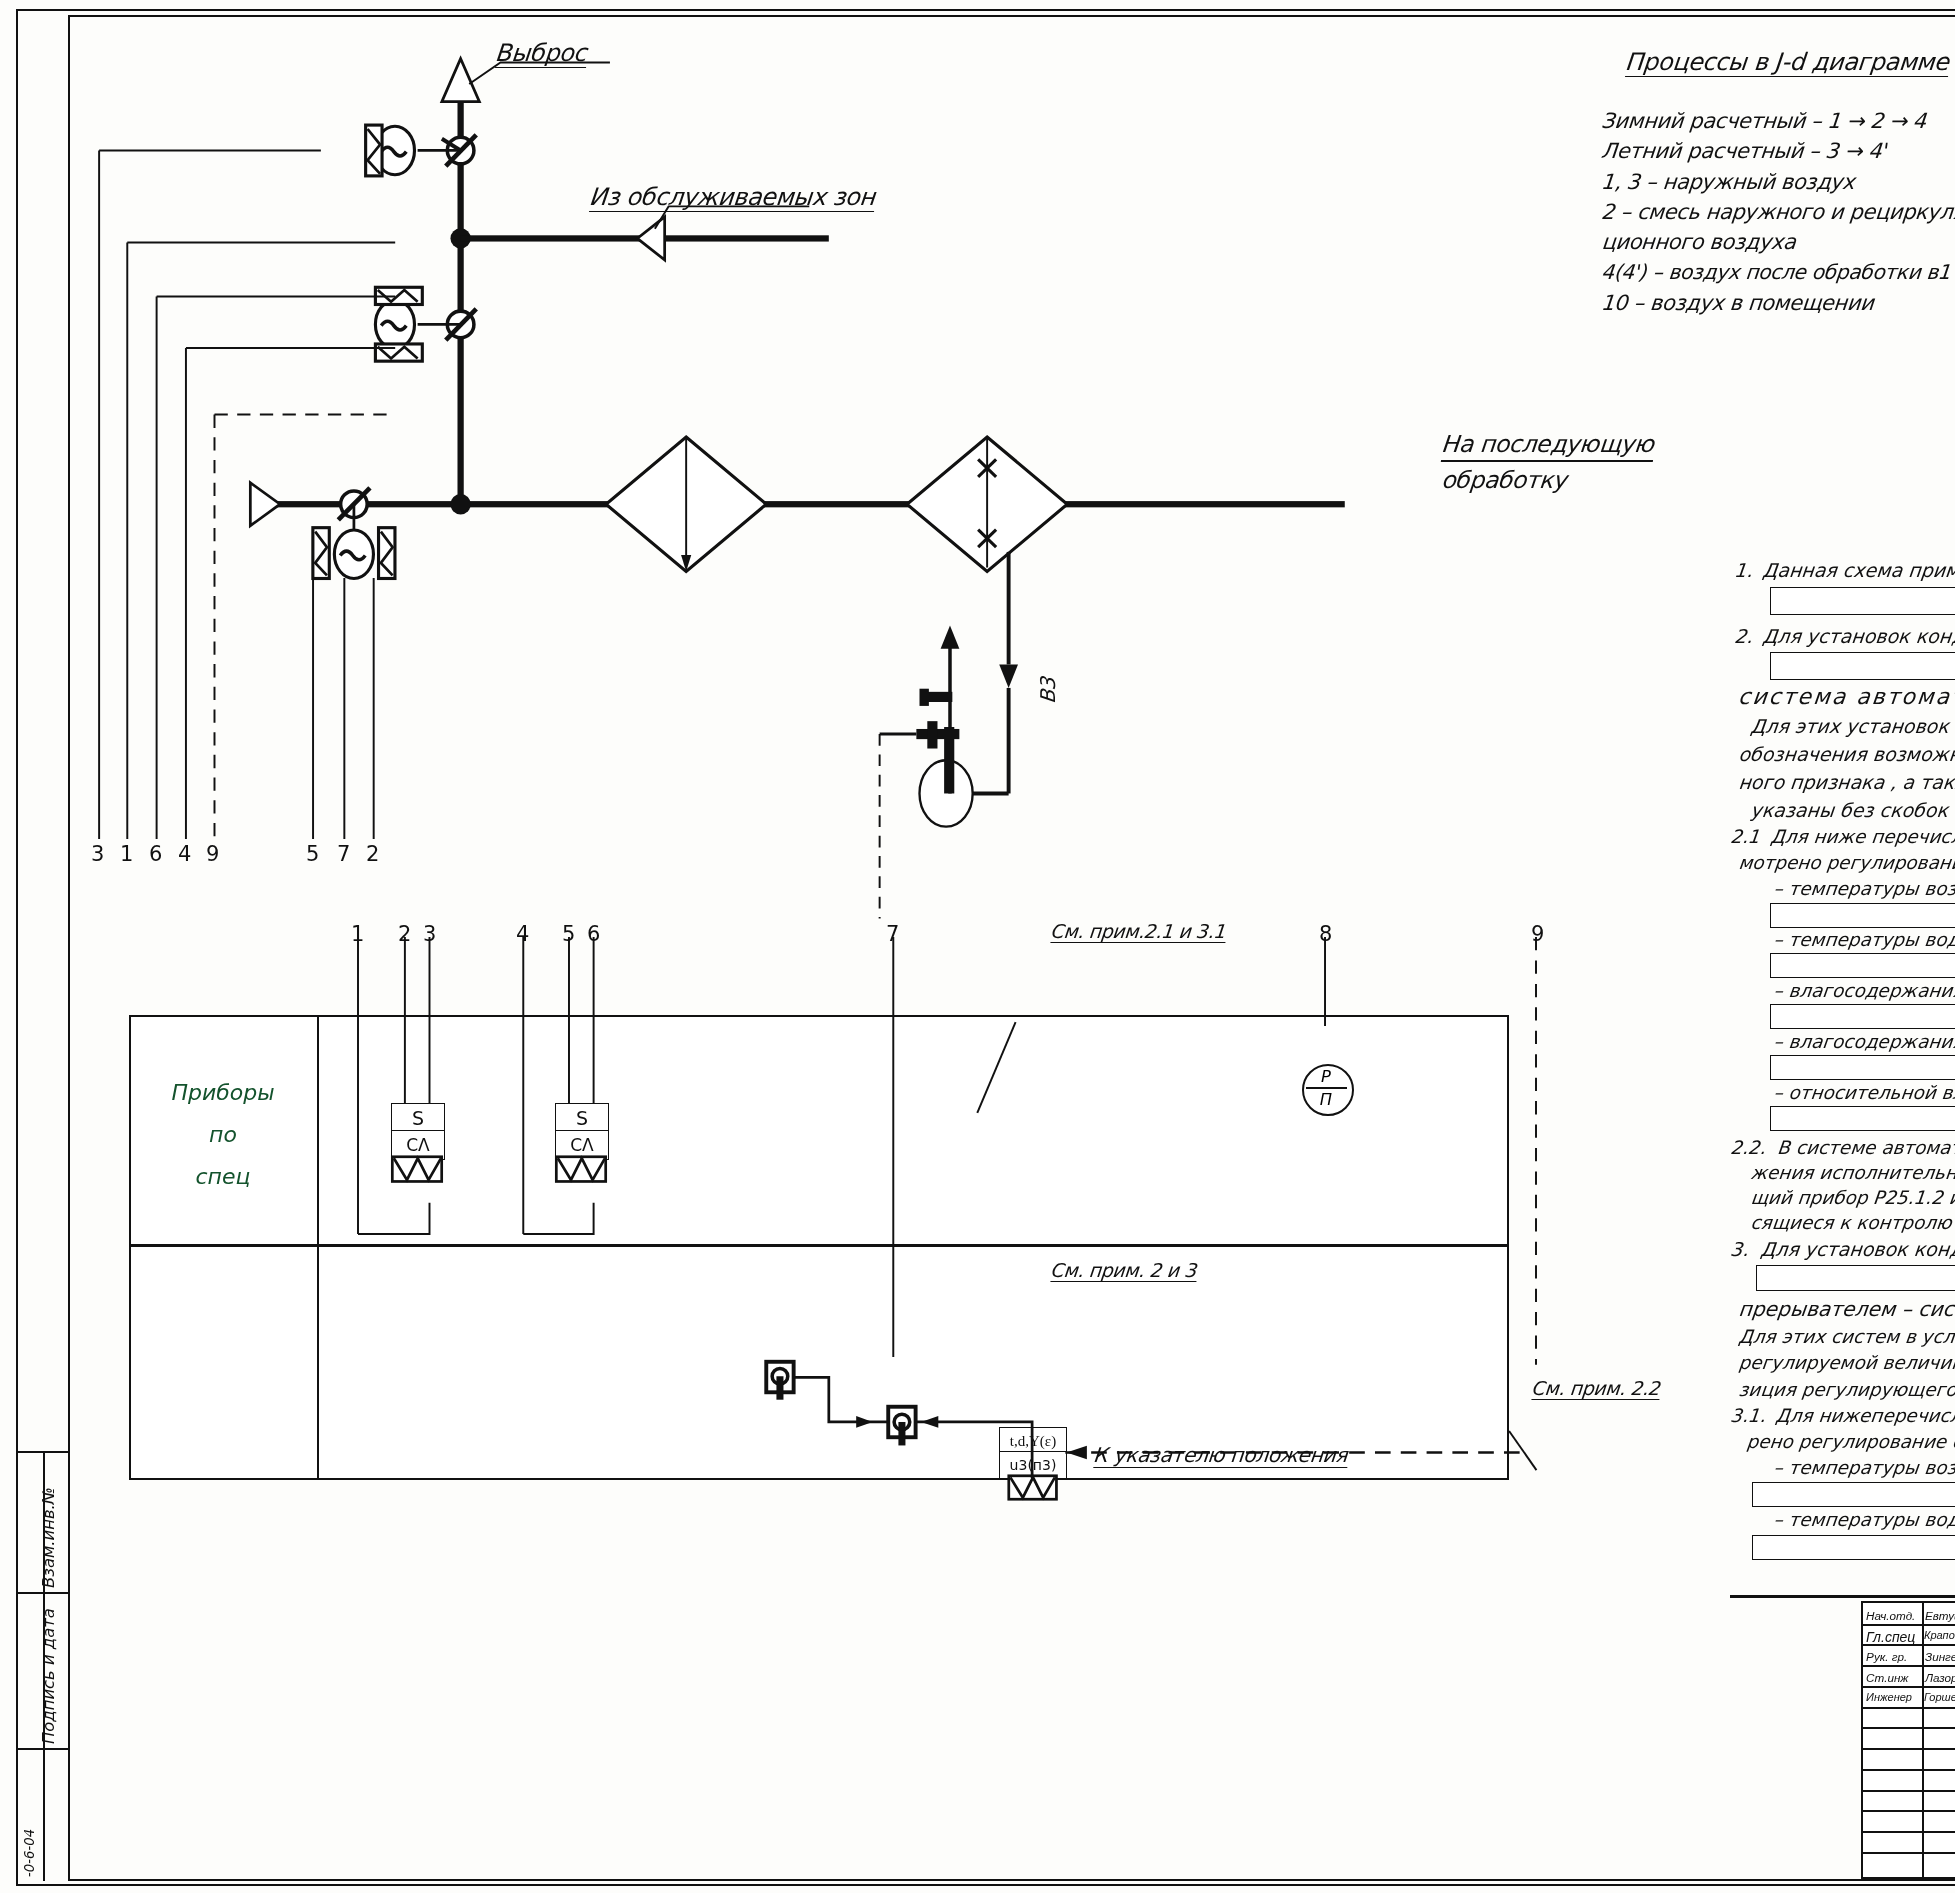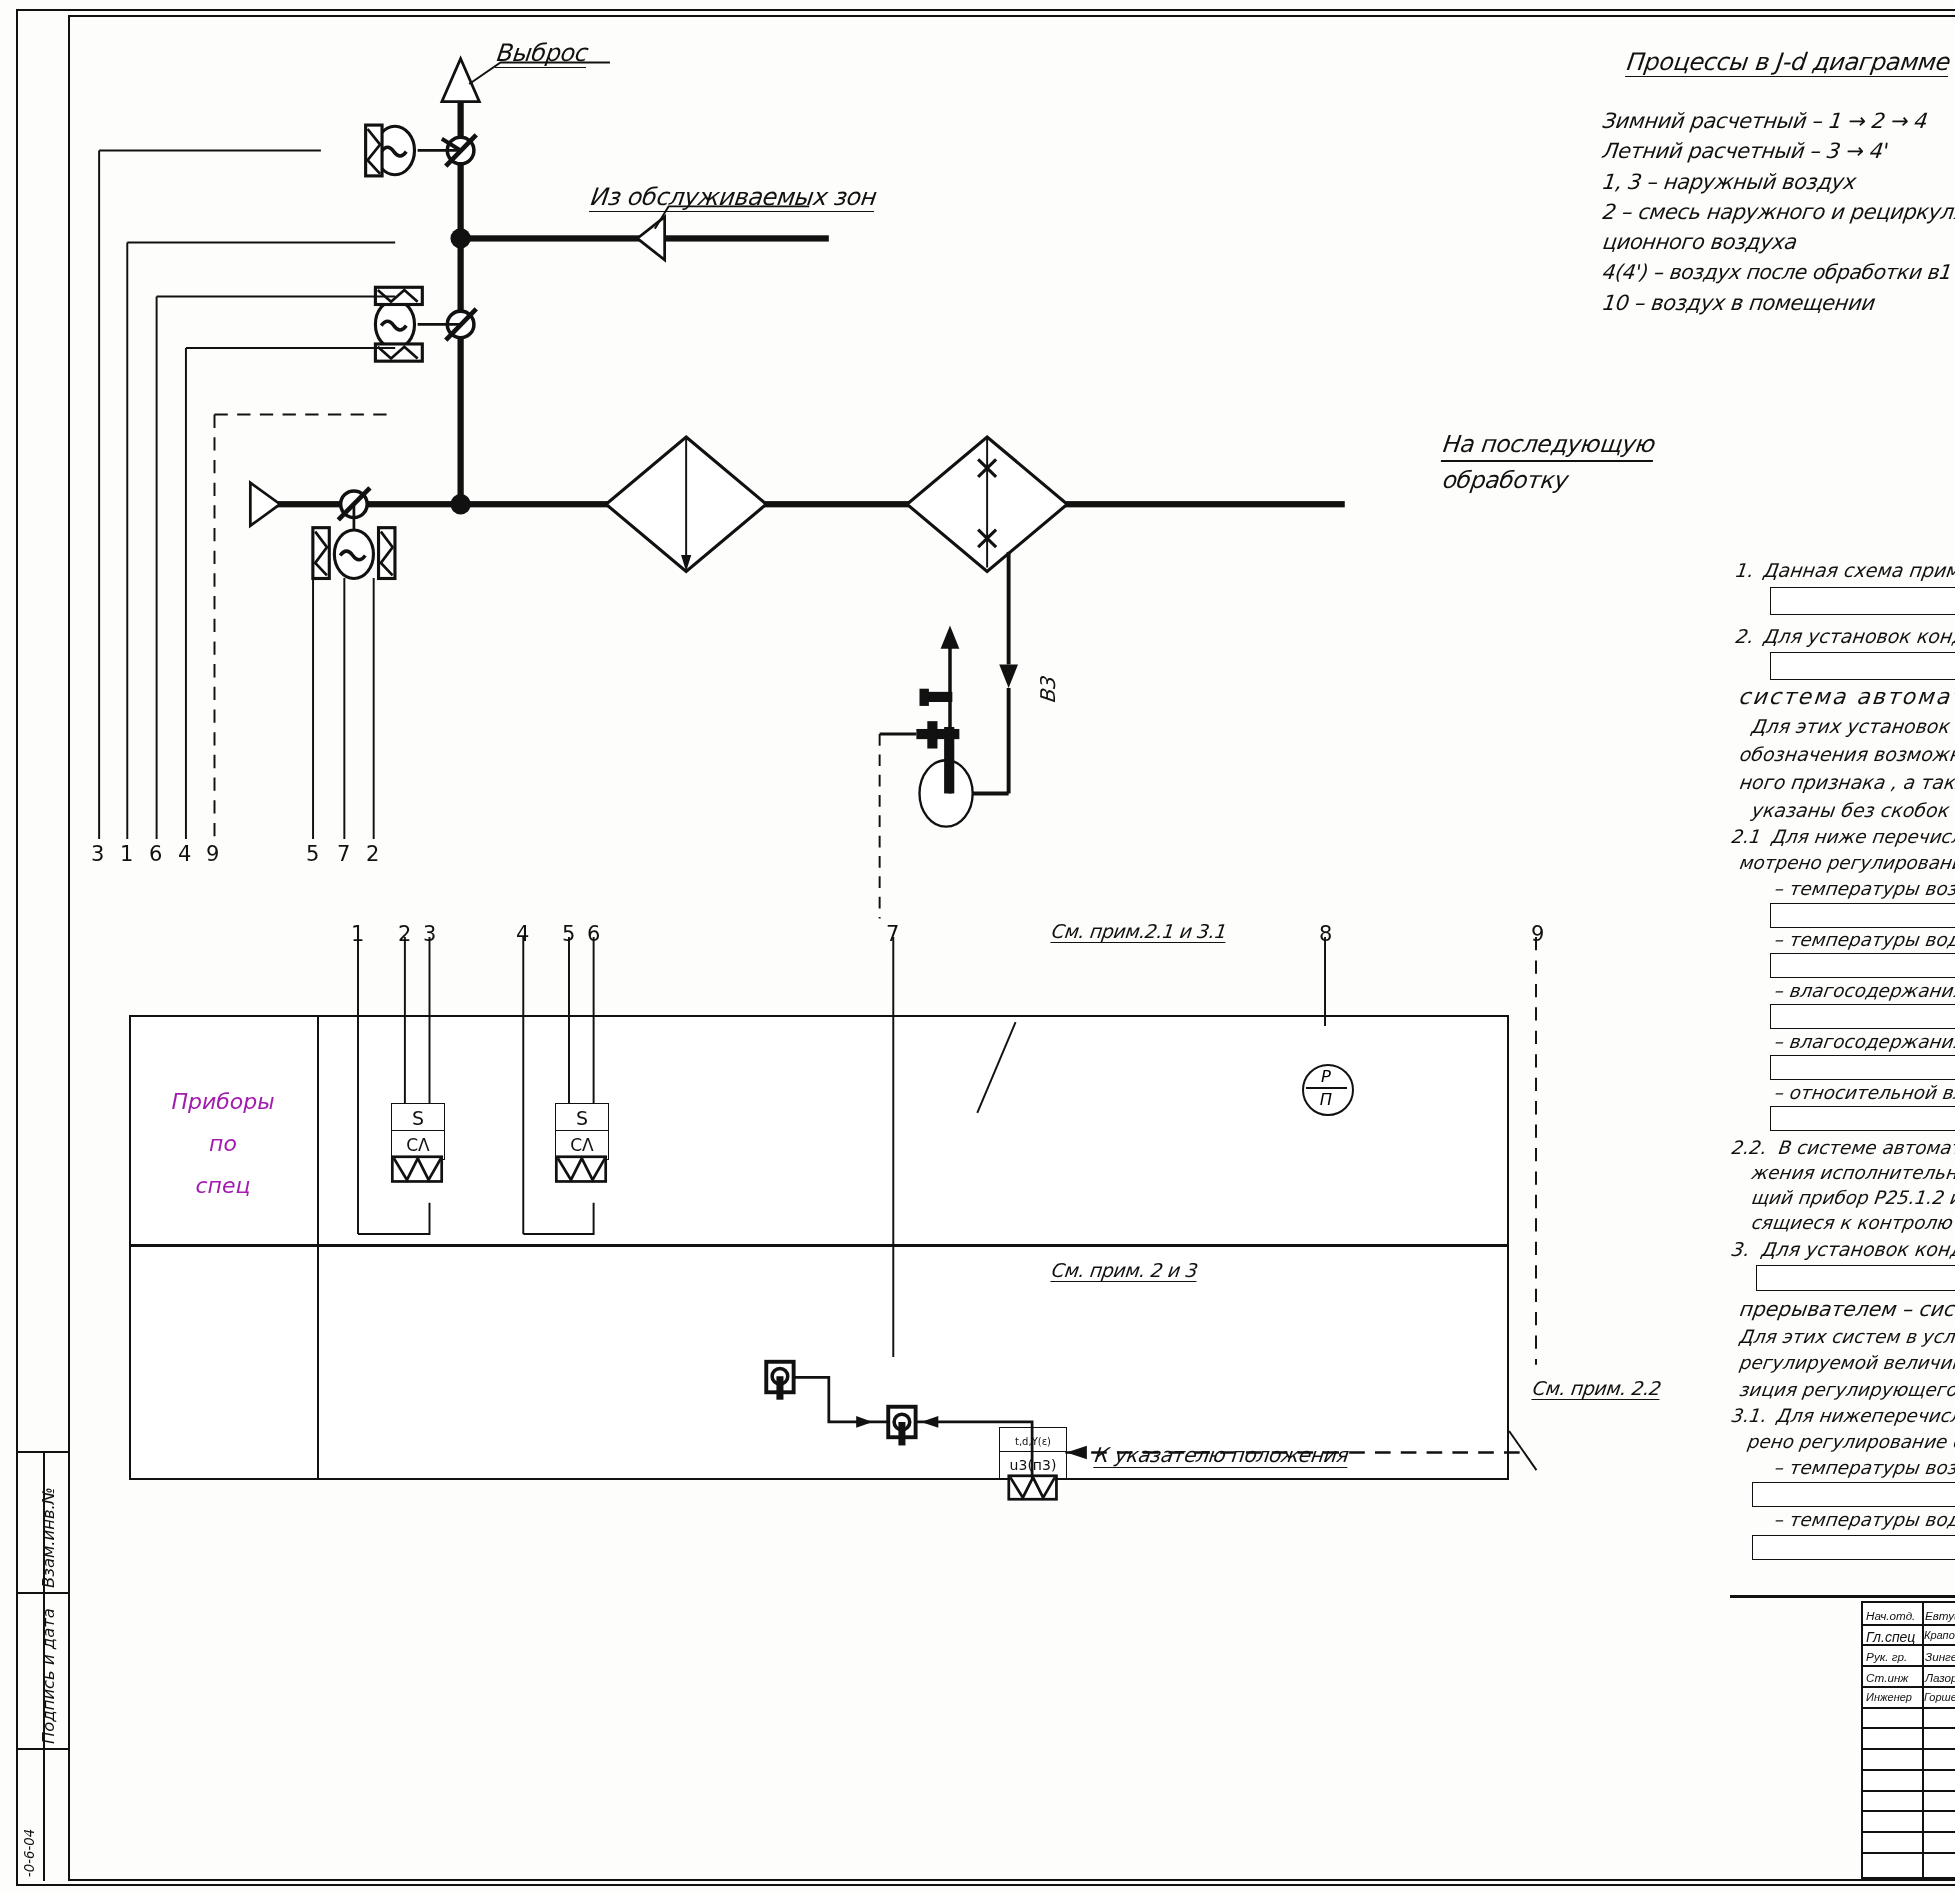--- a/index.html
+++ b/index.html
@@ -29,21 +29,21 @@
 
   
   #tb{position:absolute;border:2.3px solid #111;background:#fff;}
   #tb div{position:absolute;}
   .tbtxt{font-family:Liberation Sans, sans-serif;font-style:italic;color:#111;white-space:nowrap;}
 
   
   #itable{position:absolute;border:2.3px solid #111;background:#fff;box-sizing:border-box;}
   .irow-sep{position:absolute;background:#111;}
   .ilabel{position:absolute;text-align:center;font-family:"DejaVu Sans", sans-serif;
-          font-style:italic;color:#a21caf;line-height:1.9;margin-top:9px;}
+          font-style:italic;color:#14532d;line-height:1.9;}
 </style>
 </head>
 <body>
 
 <div id="sheet">
 
   <div id="frame-outer"></div>
   <div id="frame-inner"></div>
 
   <div>
@@ -247,21 +247,21 @@
   <div style="position:absolute;left:1302px;top:1064px;width:48px;height:48px;border:2.3px solid #111;border-radius:50%;background:#fff;">
     <div class="ctr" style="position:absolute;left:0;top:0.8px;width:44px;height:20.3px;font-family:'DejaVu Sans',sans-serif;font-style:italic;font-size:16.4px;">Р</div>
     <div style="position:absolute;left:1.6px;top:21px;width:41px;height:2px;background:#111;"></div>
     <div class="ctr" style="position:absolute;left:0;top:23px;width:44px;height:20.3px;font-family:'DejaVu Sans',sans-serif;font-style:italic;font-size:16.4px;">П</div>
   </div>
 
   <div class="hand u" style="position:absolute;left:1052px;top:1259px;font-size:19px;">См. прим. 2 и 3</div>
 
   <div style="position:absolute;left:999px;top:1427px;">
     <div class="box ctr" style="left:0;top:0;width:66px;height:26px;">
-      <span class="handn" style="font-size:10px;">t,d,Y(ε)</span>
+      <span class="handn" style="font-size:15px;font-family:Liberation Serif, serif;">t,d,Y(ε)</span>
     </div>
     <div class="box ctr" style="left:0;top:24px;width:66px;height:26px;">
       <span class="handn" style="font-size:14px;">u3(п3)</span>
     </div>
     <svg style="left:8.6px;top:48px;width:50px;height:26.6px;" viewBox="0 0 128 68" width="50" height="26.6">
       <rect x="2" y="2" width="122" height="60" fill="#fff" stroke="#111" stroke-width="7"></rect>
       <path d="M6,6 L38,58 L64,6 L90,58 L120,6" fill="none" stroke="#111" stroke-width="7"></path>
     </svg>
   </div>
 

